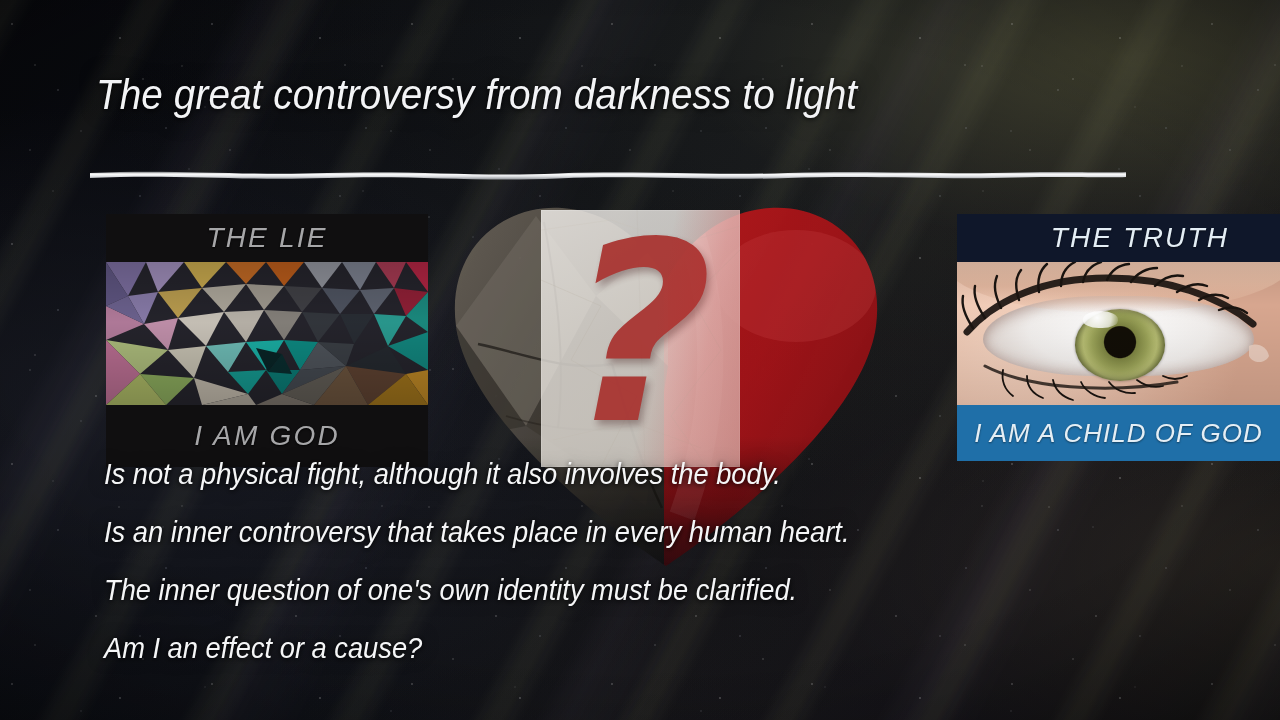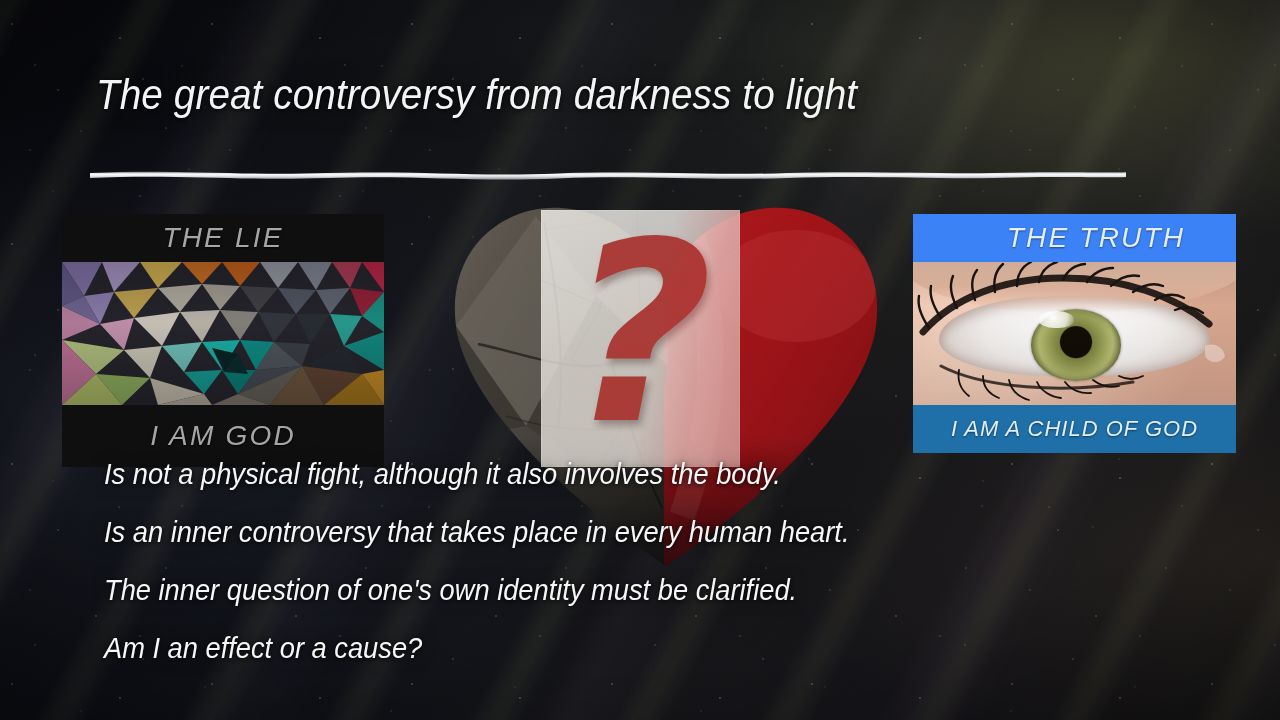--- a/index.html
+++ b/index.html
@@ -81,21 +81,21 @@
     color:#f3f4f6; white-space:nowrap;
     transform:scaleX(.9); transform-origin:left center;
     text-shadow:0 1px 6px rgba(0,0,0,.85), 0 0 22px rgba(0,0,0,.5);
   }
 
   
   .divider{ position:absolute; left:88px; top:160px; width:1040px; height:28px; }
   .divider svg{ display:block; width:100%; height:100%; }
 
   
-  .panel{ position:absolute; width:322px; overflow:hidden; }
+  .panel{ position:absolute; width:322px; overflow:hidden;margin-left:44px; }
   .panel .band{
     height:48px; display:flex; align-items:center; justify-content:center;
     font-size:28px; font-weight:300; letter-spacing:2.2px;
     white-space:nowrap; overflow:hidden;
   }
   .panel .photo{ height:143px; position:relative; overflow:hidden; }
 
   
   #panel-lie{ left:62px; top:214px; }
   #panel-lie .band{ background:#100f10; color:#a6a6a8; text-shadow:0 1px 2px rgba(0,0,0,.9); }
@@ -105,21 +105,21 @@
   .lowpoly{ position:absolute; inset:0; background:#2b2a33; }
   .lowpoly svg{ position:absolute; inset:0; width:100%; height:100%; }
   .lowpoly .dim{
     position:absolute; inset:0;
     background:linear-gradient(180deg, rgba(0,0,0,.30), rgba(0,0,0,.16) 42%, rgba(0,0,0,.34));
   }
 
   
   #panel-truth{ left:913px; top:214px; width:323px; }
   #panel-truth .band{ color:#e4eef5; text-shadow:0 1px 2px rgba(0,0,0,.45); }
-  #panel-truth .band.bot{ height:48px; font-size:22px; letter-spacing:1px; }
+  #panel-truth .band.bot{ height:56px; font-size:26px; letter-spacing:1px; }
   .realeye{ position:absolute; inset:0; overflow:hidden; }
   .realeye .skin{
     position:absolute; inset:0;
     background:
       radial-gradient(70% 120% at 18% 55%, #f2d2bf 0%, #eec7b2 40%, #e2b49d 72%, #d7a68f 100%),
       linear-gradient(180deg,#f0cdb8,#e7bda6);
   }
   .realeye .sclera{
     position:absolute; left:8%; top:24%; width:84%; height:56%;
     background:radial-gradient(60% 80% at 50% 45%, #ffffff 0%, #f3f0ee 55%, #ddd2cc 90%);
@@ -341,21 +341,21 @@
         <path d="M0,20 L70,10 L140,34 L199,16" stroke="#c8c1b5" stroke-width="1" fill="none" opacity=".45"></path>
         <path d="M12,230 L90,212 L160,238" stroke="#bdb6aa" stroke-width="1" fill="none" opacity=".4"></path>
         <path d="M96,0 L104,257" stroke="#b3ada1" stroke-width="0.8" fill="none" opacity=".35"></path>
       </svg>
     </div>
     <div class="qmark">?</div>
     <div class="qshade"></div>
   </div>
 
   <div class="panel" id="panel-truth">
-    <div class="band top" style="background:#3b82f6;padding-left:43px;">THE TRUTH</div>
+    <div class="band top" style="background:#0f172a;padding-left:43px;">THE TRUTH</div>
     <div class="photo">
       <div class="realeye">
         <div class="skin"></div>
         <div class="sclera"></div>
         <div class="iris"></div>
         <div class="glint"></div>
         <div class="lidtop"></div>
         <div class="lashes">
           <svg viewBox="0 0 323 143" preserveAspectRatio="none">
             <g stroke="#1a1410" fill="none" stroke-linecap="round">

